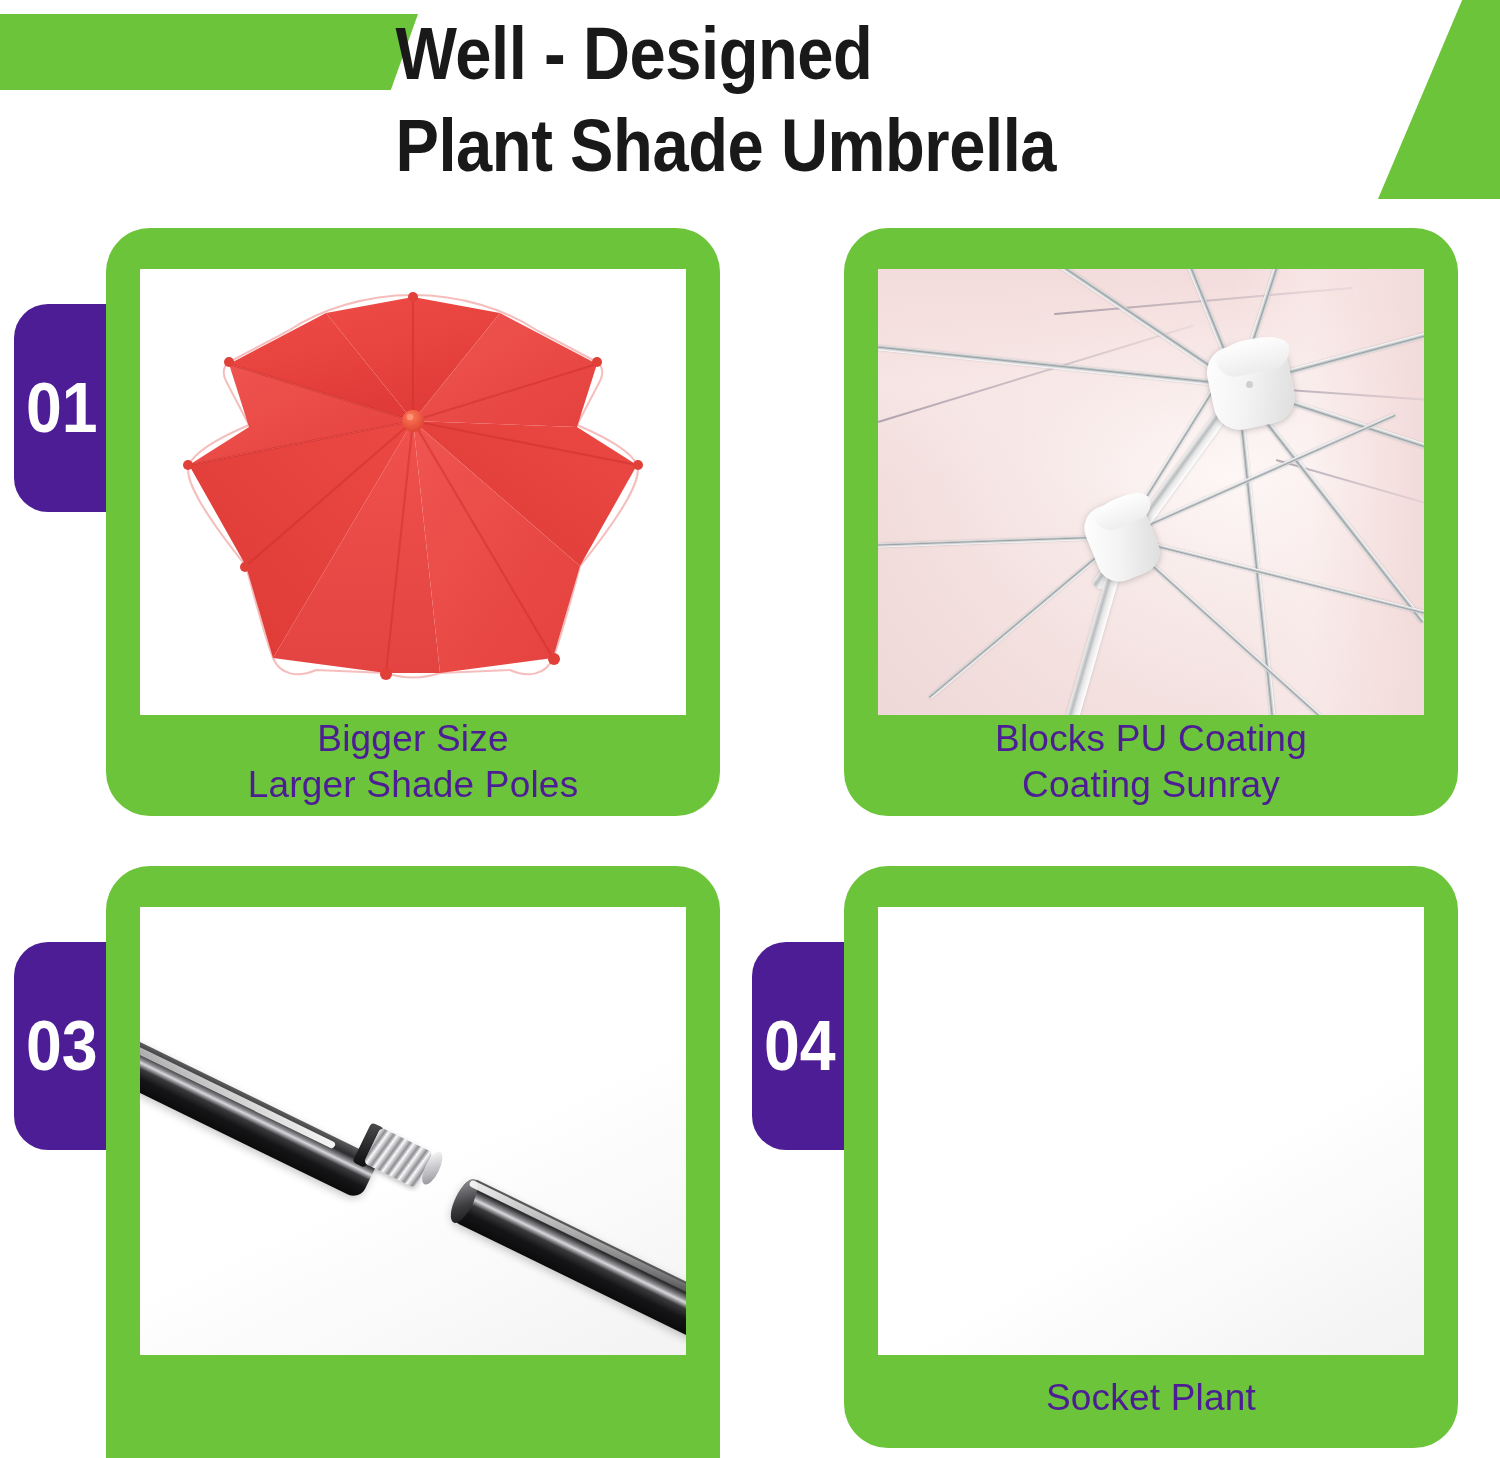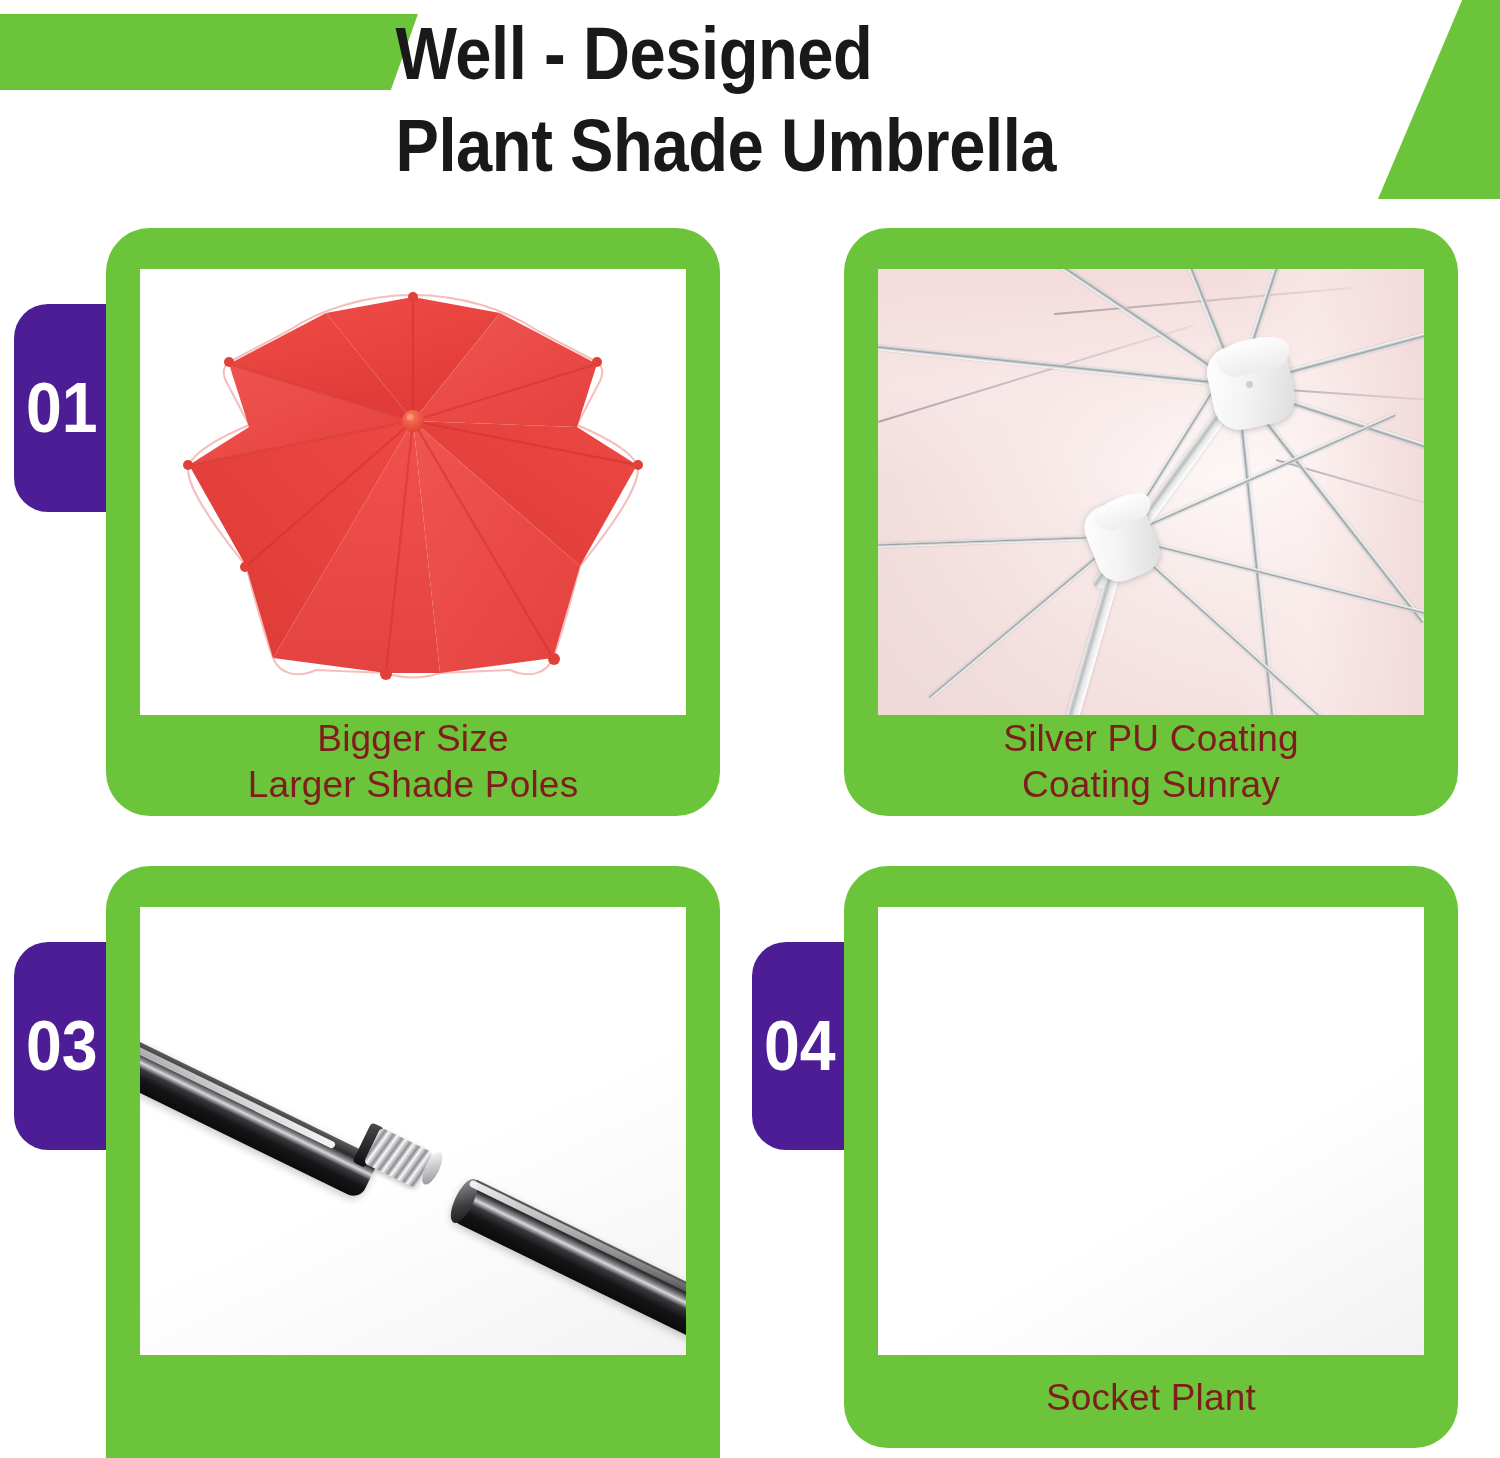--- a/index.html
+++ b/index.html
@@ -68,21 +68,21 @@
   }
   .photo{
     position:relative;width:546px;height:446px;margin-top:41px;
     background:#ffffff;overflow:hidden;flex:none;
   }
   .card.short .photo{height:448px;}
 
   .caption{
     flex:1;display:flex;align-items:center;justify-content:center;
     width:100%;text-align:center;
-    color:#7f1d1d;font-size:37px;line-height:46px;font-weight:normal;
+    color:#4c1d95;font-size:37px;line-height:46px;font-weight:normal;
     padding:0 14px 8px;box-sizing:border-box;letter-spacing:.2px;
   }
   .caption-l2{display:block;}
 
   
   .underside{position:absolute;inset:0;
     background:
       radial-gradient(circle at 72% 22%, #ffffff 0%, #fdf7f6 22%, #f7e9e8 48%, #f2dedd 75%, #eed9d8 100%),
       linear-gradient(160deg,#f6e6e5 0%,#fbf3f2 40%,#ffffff 100%);
   }
@@ -248,21 +248,21 @@
         <div style="position:absolute;left:338px;top:70px;width:74px;height:34px;border-radius:50% 50% 22px 22px;
                     background:linear-gradient(180deg,#ffffff,#ececec);opacity:.95;transform:rotate(-12deg);"></div>
         <div style="position:absolute;left:368px;top:112px;width:7px;height:7px;border-radius:50%;background:#cfcfcf;"></div>
 
         <div class="hub" style="left:212px;top:232px;width:64px;height:78px;border-radius:22px;transform:rotate(-22deg);"></div>
         <div style="position:absolute;left:216px;top:228px;width:58px;height:28px;border-radius:50% 50% 18px 18px;
                     background:linear-gradient(180deg,#ffffff,#eeeeee);transform:rotate(-22deg);"></div>
       </div>
       <div class="caption">
         <div>
-          <span>Silver PU Coating</span>
+          <span>Blocks PU Coating</span>
           <span class="caption-l2">Coating Sunray</span>
         </div>
       </div>
     </div>
   </div>
 
   <div class="card-wrap c3">
     <div class="num-badge">
       <span>03</span>
     </div>

